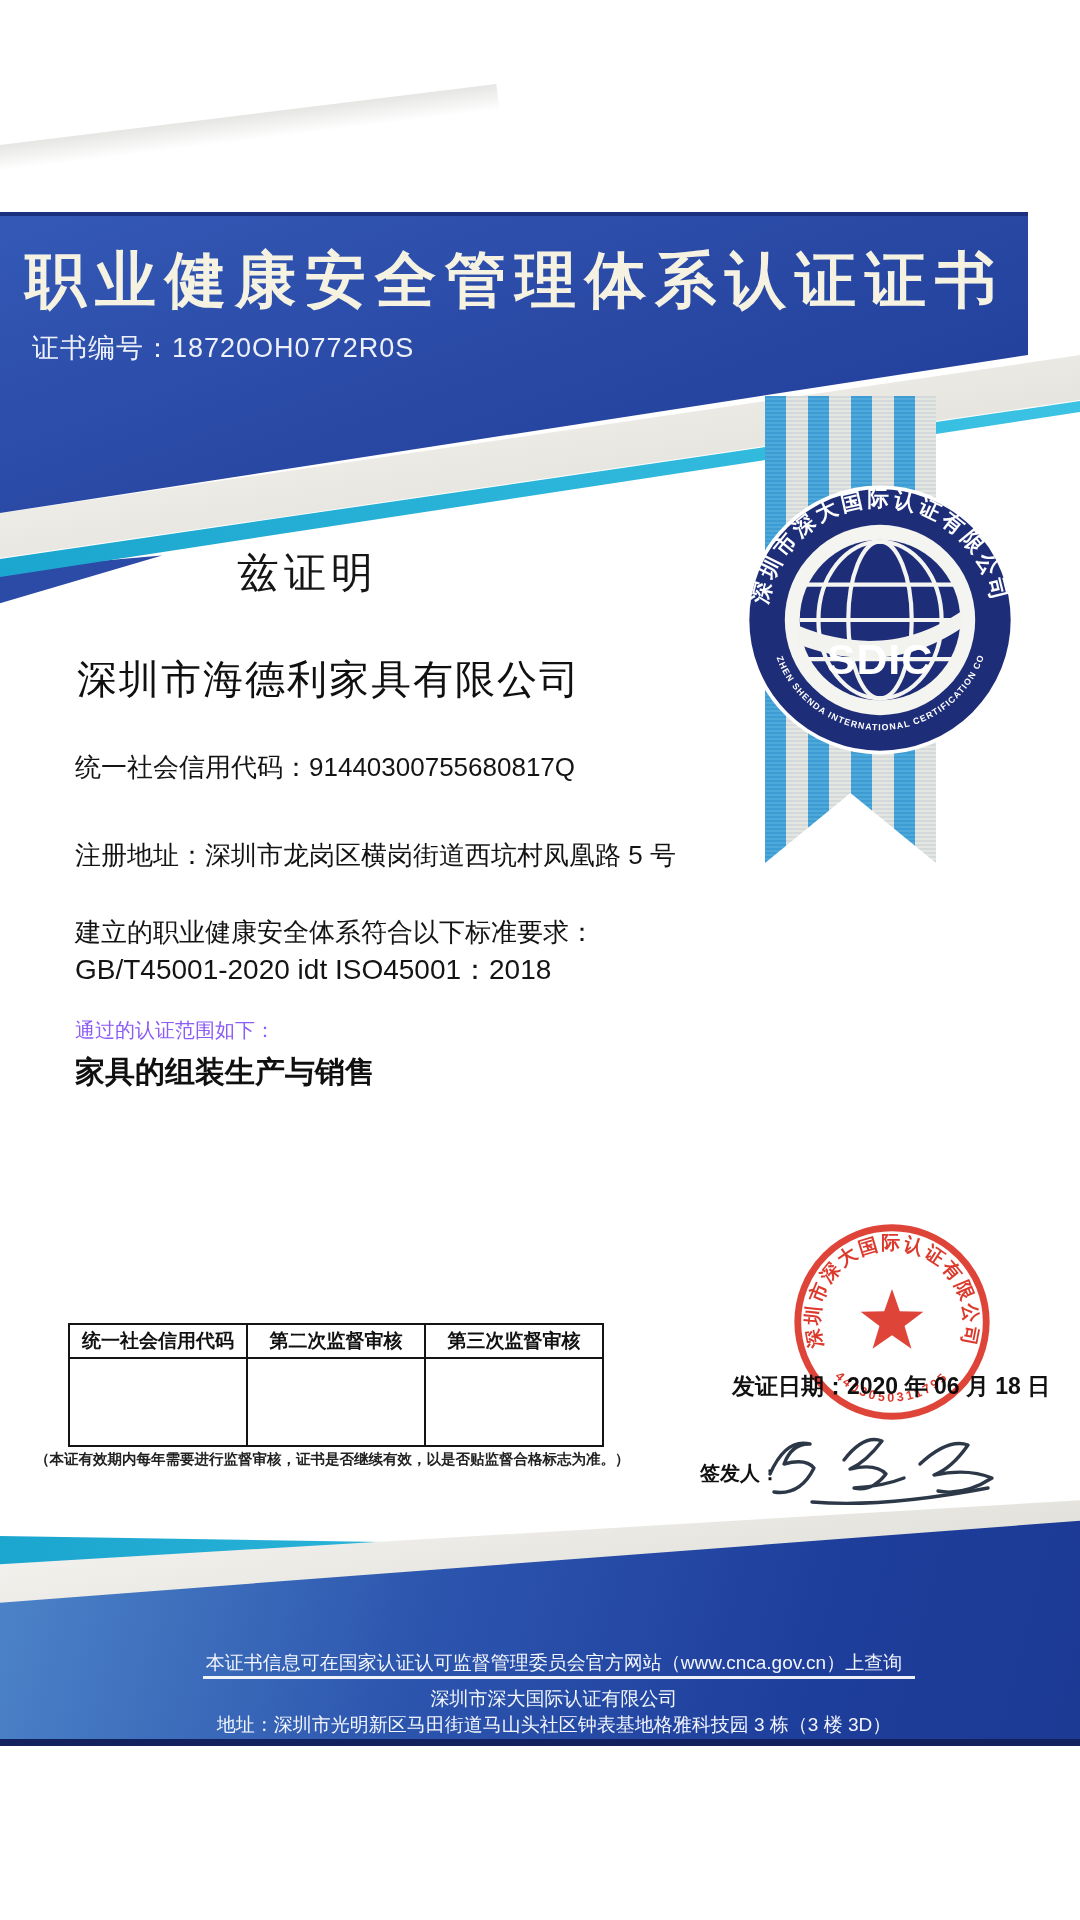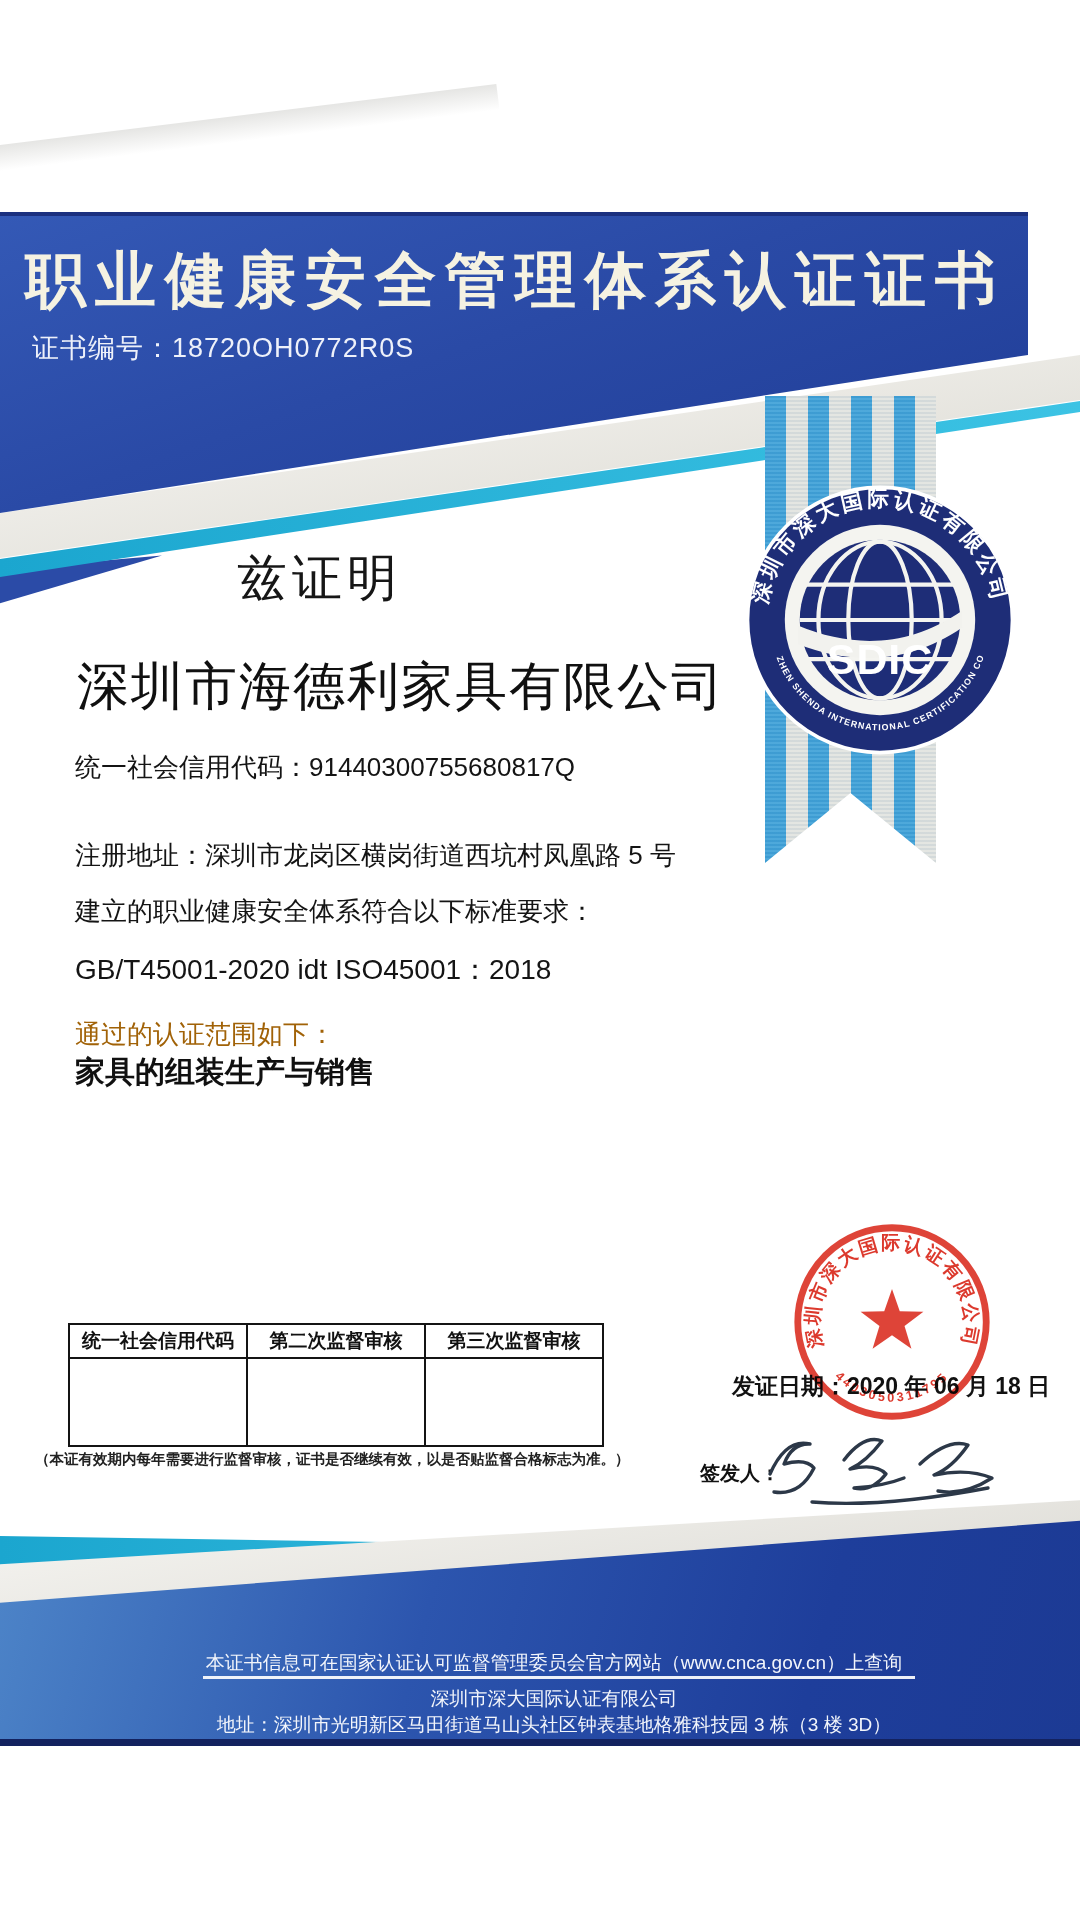--- a/index.html
+++ b/index.html
@@ -54,27 +54,27 @@
     background:repeating-linear-gradient(90deg,#41a2d8 0 21px,#e2e4e0 21px 43px);
     clip-path:polygon(0 0,100% 0,100% 100%,50% 85%,0 100%);
   }
   .ribbon:after{
     content:""; position:absolute; inset:0;
     background:repeating-linear-gradient(180deg, rgba(20,80,140,.07) 0 2px, rgba(255,255,255,.07) 2px 4px);
   }
   .badge{ top:480px; left:740px; width:280px; height:280px; z-index:4; }
 
   
-  .certify{ top:545px; left:237px; font-size:50px; letter-spacing:5px; color:#161616; z-index:5; font-weight:500;}
-  .company{ top:652px; left:77px; font-size:52px; color:#101010; letter-spacing:2px; z-index:5; font-weight:500;}
+  .certify{ top:545px; left:237px; font-size:42px; letter-spacing:5px; color:#161616; z-index:5; font-weight:500;}
+  .company{ top:652px; left:77px; font-size:40px; color:#101010; letter-spacing:2px; z-index:5; font-weight:500;}
   .credit-code{ top:750px; left:75px; font-size:26px; color:#141414; z-index:5; font-weight:500;}
   .address{ top:838px; left:75px; font-size:26px; color:#141414; z-index:5; font-weight:500;}
-  .std-intro{ top:894px; left:75px; font-size:26px; color:#141414; z-index:5; font-weight:500;}
+  .std-intro{ top:915px; left:75px; font-size:26px; color:#141414; z-index:5; font-weight:500;}
   .standard{ top:951px; left:75px; font-size:28px; color:#141414; z-index:5; font-weight:500;}
-  .scope-intro{ top:1017px; left:75px; font-size:26px; color:#a16207; z-index:5; font-weight:500;text-align:center;}
+  .scope-intro{ top:1017px; left:75px; font-size:20px; color:#8b5cf6; z-index:5; font-weight:500;text-align:center;}
   .scope{ top:1052px; left:75px; font-size:30px; color:#101010; z-index:5; font-weight:600;}
 
   
   .audit-table{
     top:1323px; left:68px; width:536px; z-index:5;
     border-collapse:collapse; table-layout:fixed;
   }
   .audit-table th, .audit-table td{ border:2.5px solid #141414; }
   .audit-table th{ height:32px; font-size:19px; font-weight:700; color:#111; text-align:center; padding:0;}
   .audit-table td{ height:84px; }

